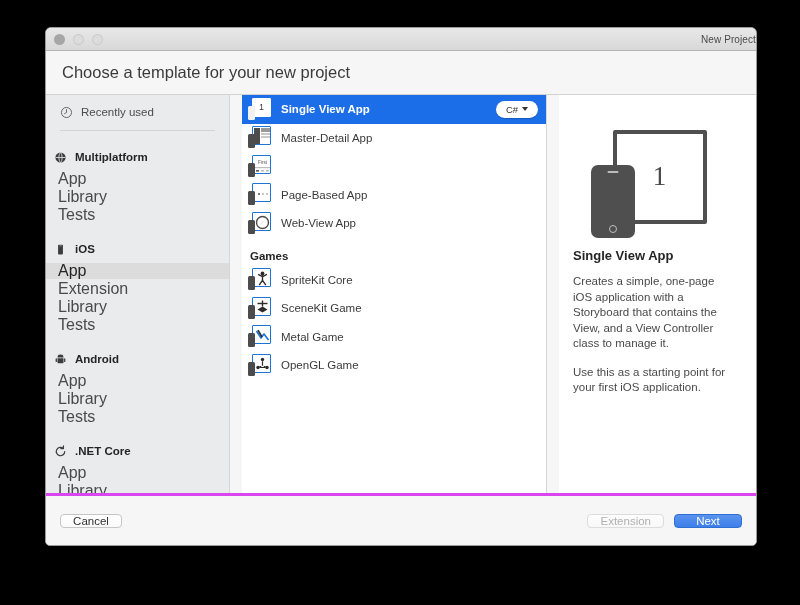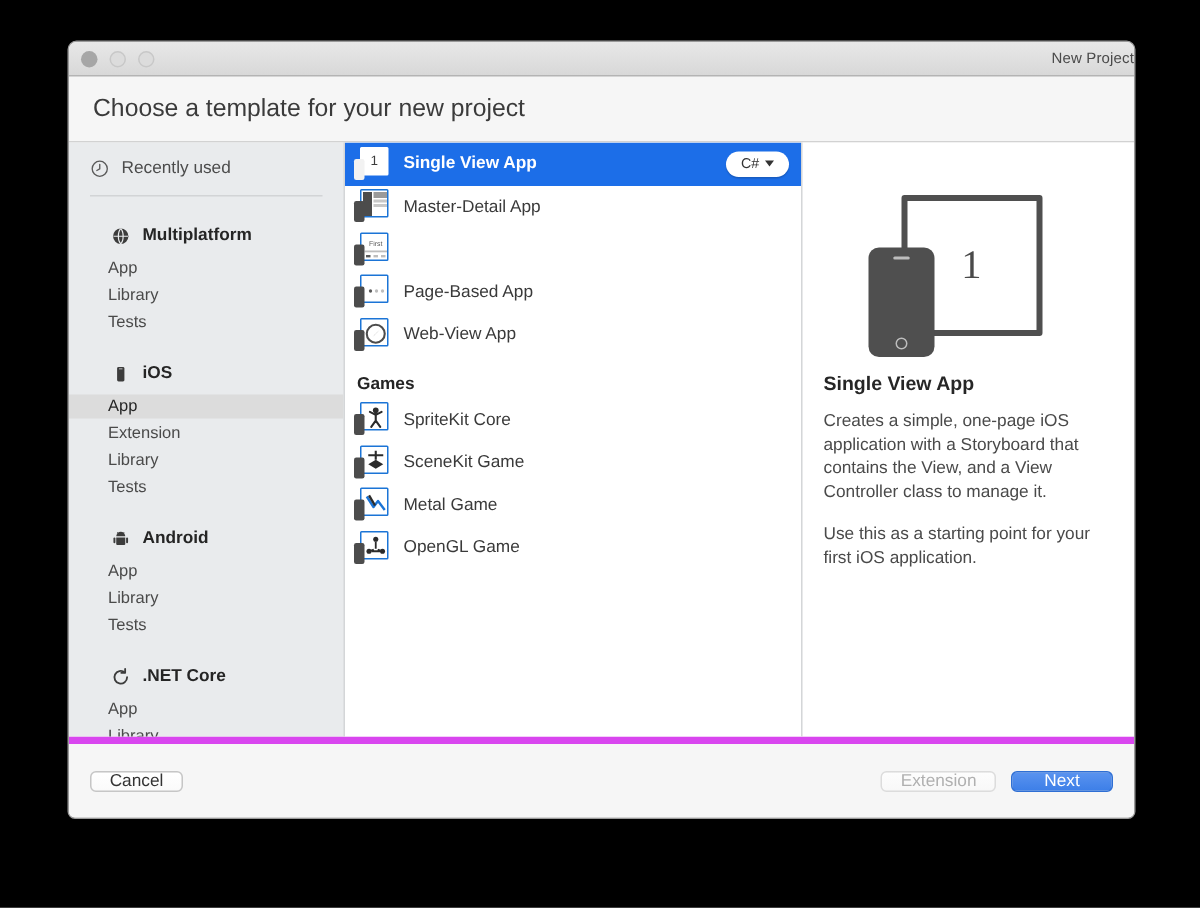--- a/index.html
+++ b/index.html
@@ -62,21 +62,22 @@
     font-size: 16.5px;
     font-weight: normal;
     color: #3b3b3b;
   }
 
   
   #body {
     flex: 1 1 auto;
     display: flex;
     min-height: 0;
-    border-bottom: 5px solid #d946ef;
+    border-bottom: 3px solid #d946ef;
+    gap: 12px;
   }
 
   
   #sidebar {
     flex: 0 0 184px;
     background: #e9ebed;
     border-right: 1px solid #d4d6d8;
     overflow: hidden;
     padding-top: 6px;
     position: relative;
@@ -90,31 +91,31 @@
     color: #4c4c4c;
   }
   .side-sep {
     height: 1px; background: #d2d4d6;
     margin: 7px 14px 3px 14px;
   }
   .side-group {
     display: flex; align-items: center;
     gap: 8px;
     height: 24px;
-    padding-left: 28px;
+    padding-left: 8px;
     margin-top: 14px;
     font-size: 11.5px;
     font-weight: bold;
     color: #252525;
   }
   .side-item {
     height: 16px;
     line-height: 16px;
-    padding-left: 26px;
-    font-size: 11px;
+    padding-left: 12px;
+    font-size: 16px;
     color: #4a4a4a;
     margin-top: 2px;
   }
   .side-item.selected {
     background: #dcdcdc;
     color: #252525;
   }
   .side-icon {
     width: 13px; height: 13px;
     display: inline-flex;

